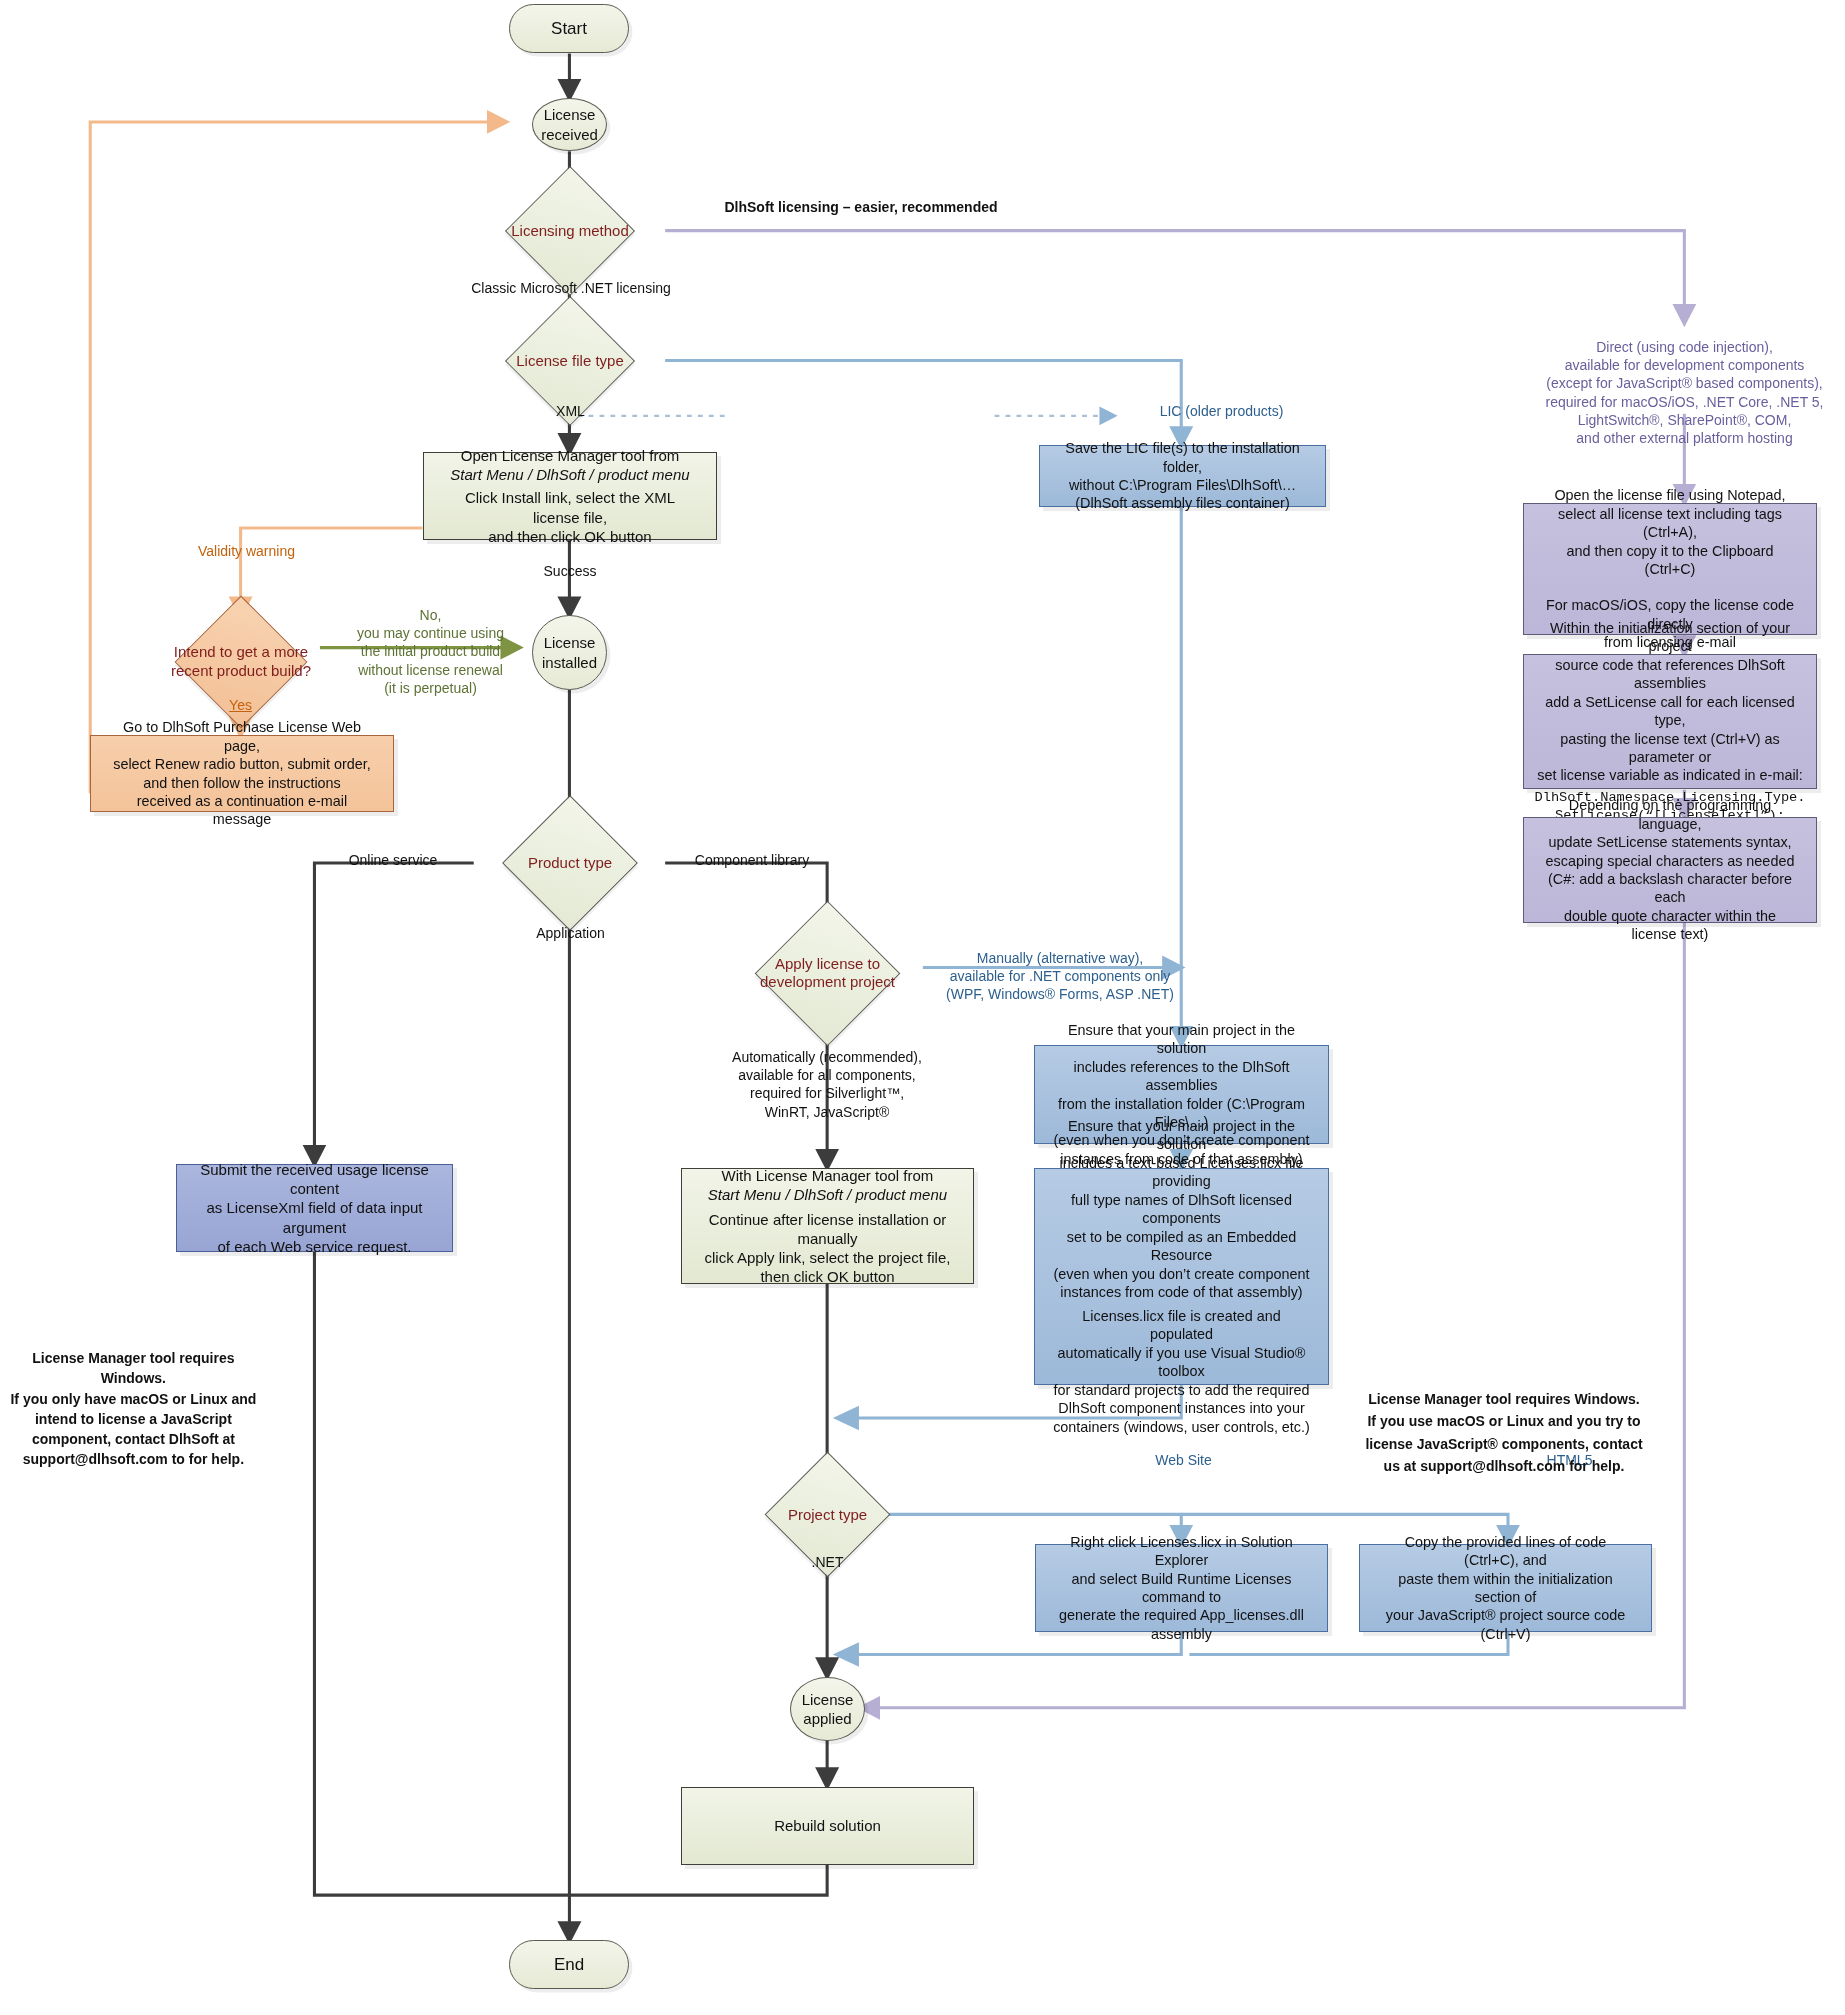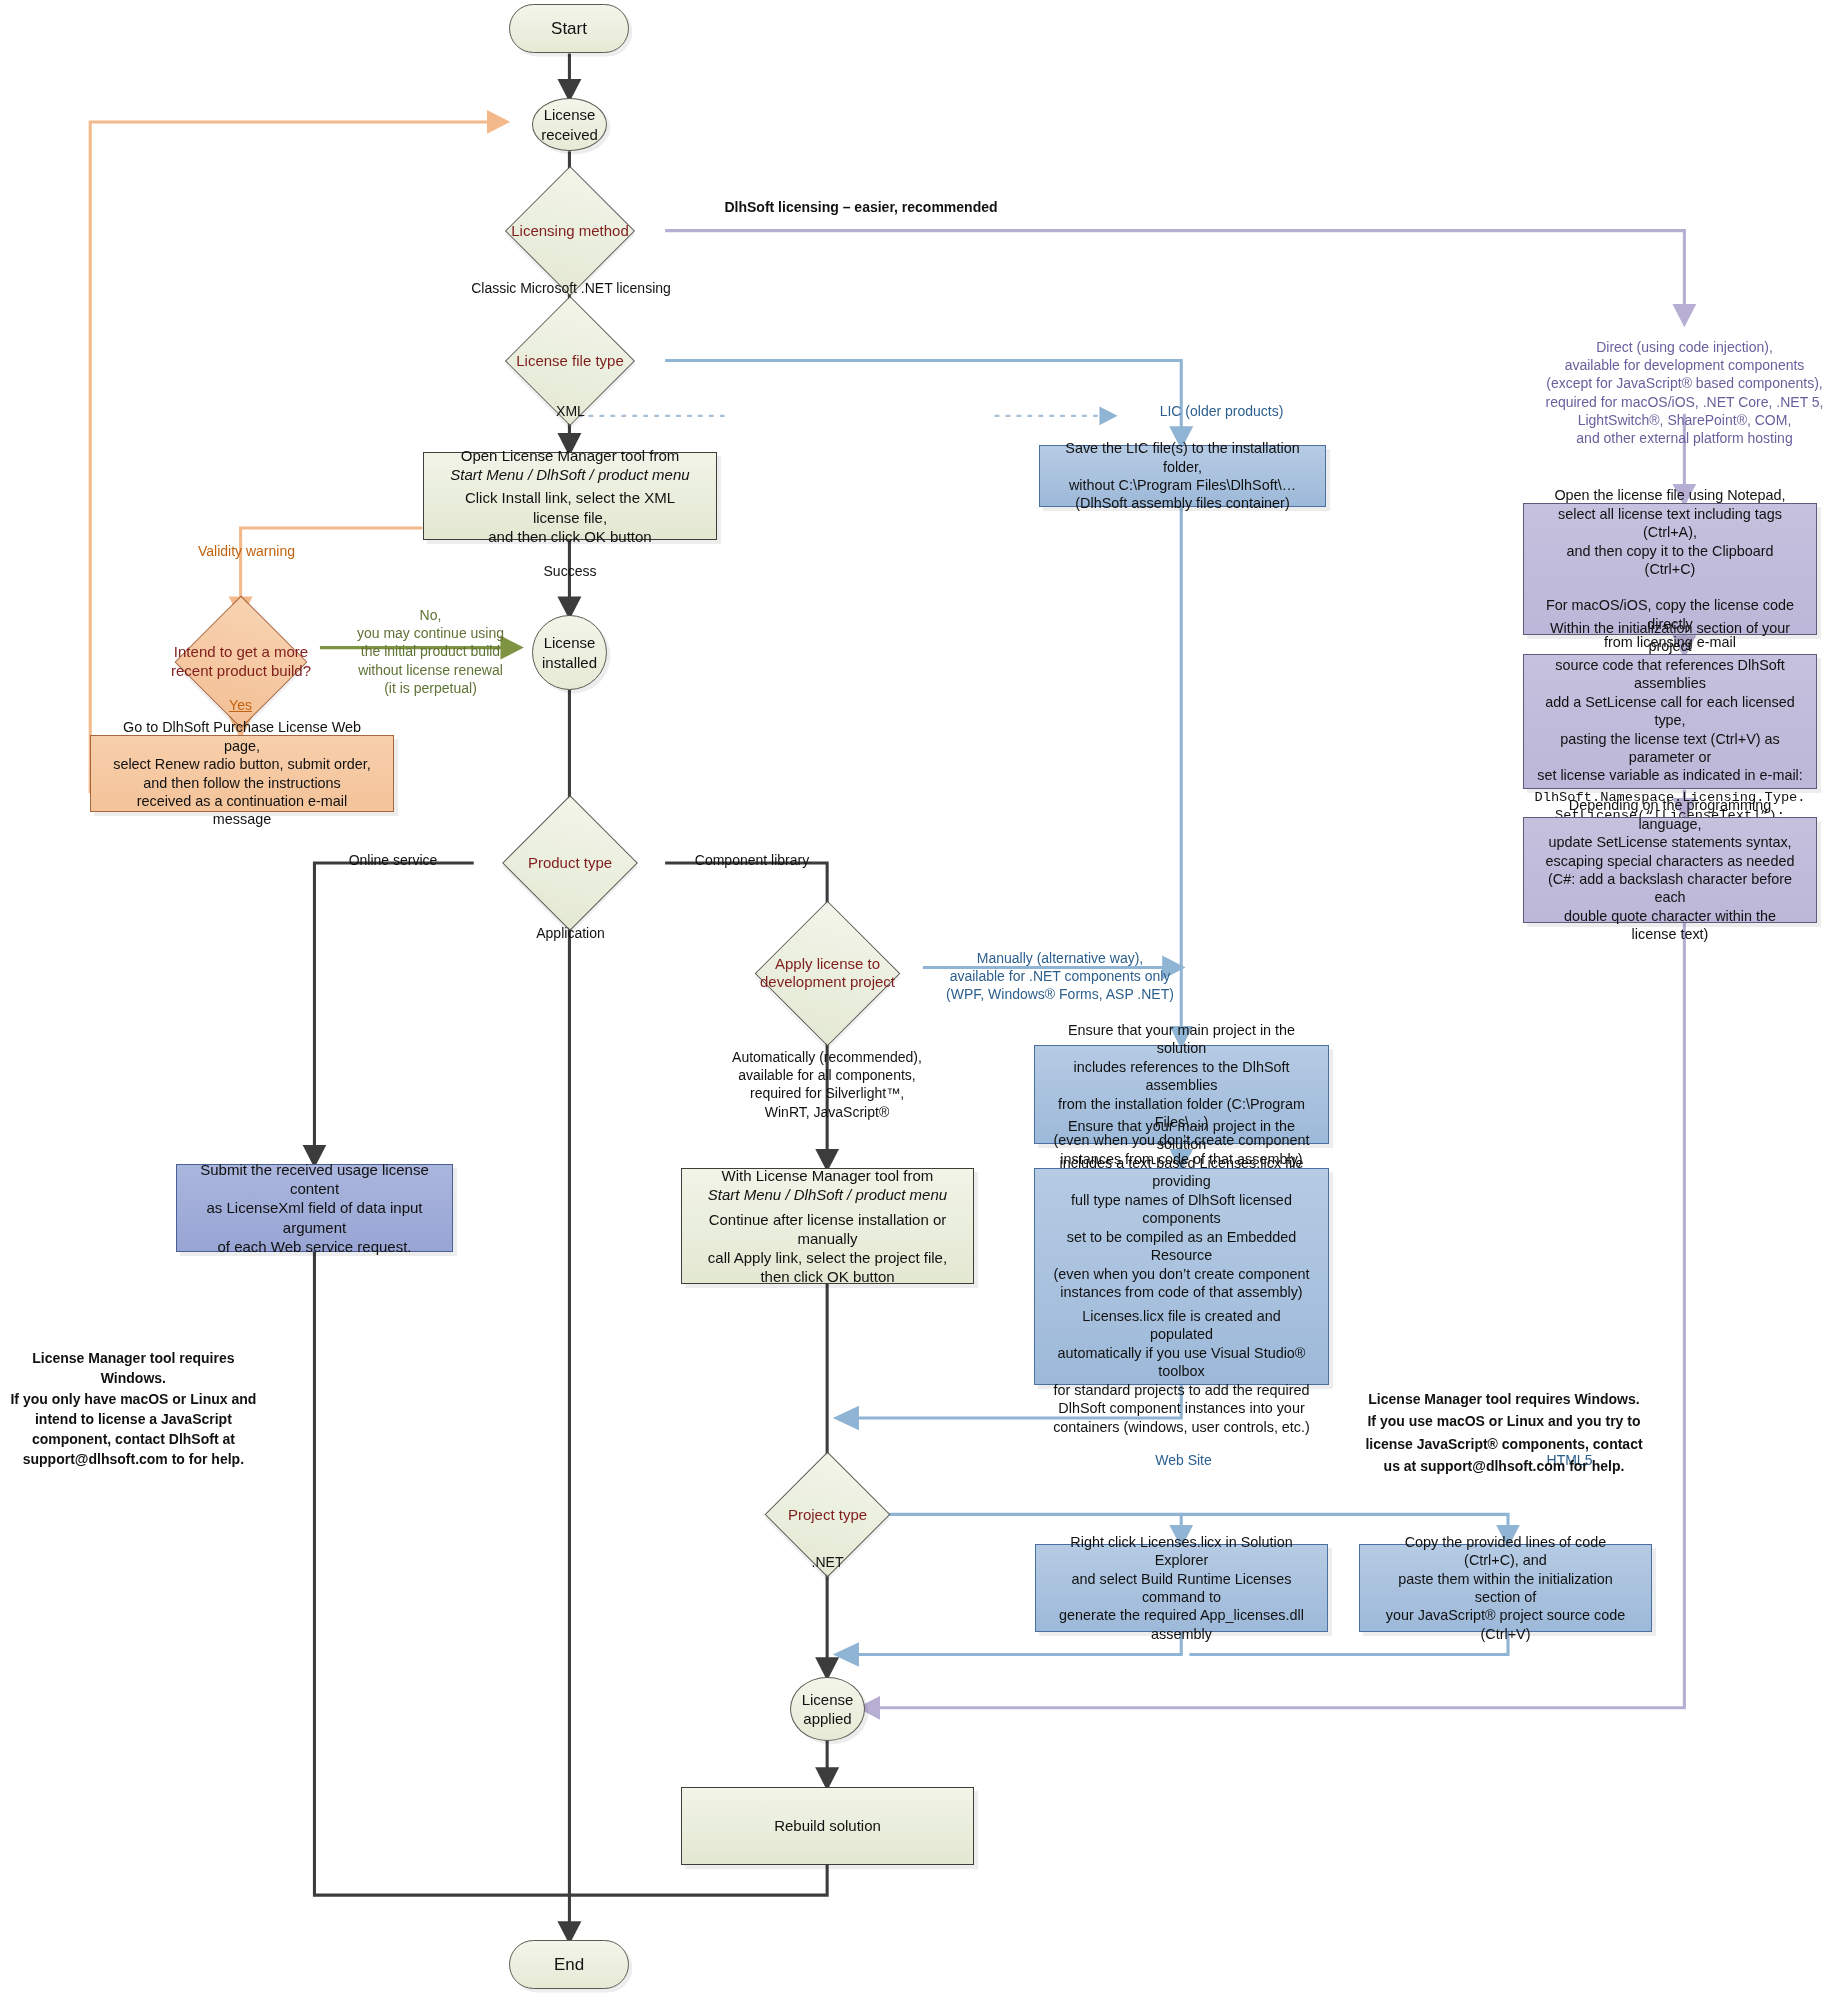--- a/index.html
+++ b/index.html
@@ -243,21 +243,21 @@
       <div>of each Web service request.</div>
     </div>
   </div>
 
   <div class="node proc-green" style="left:681px;top:1168px;width:293px;height:116px;">
     <div class="txt">
       <div>With License Manager tool from</div>
       <div><i>Start Menu / DlhSoft / product menu</i></div>
       <div style="height:5.5px"></div>
       <div>Continue after license installation or manually</div>
-      <div>call Apply link, select the project file,</div>
+      <div>click Apply link, select the project file,</div>
       <div>then click OK button</div>
     </div>
   </div>
 
   <div class="node proc-blue" style="left:1034px;top:1045px;width:295px;height:99px;">
     <div class="txt">
       <div>Ensure that your main project in the solution</div>
       <div>includes references to the DlhSoft assemblies</div>
       <div>from the installation folder (C:\Program Files\…)</div>
       <div>(even when you don’t create component</div>

